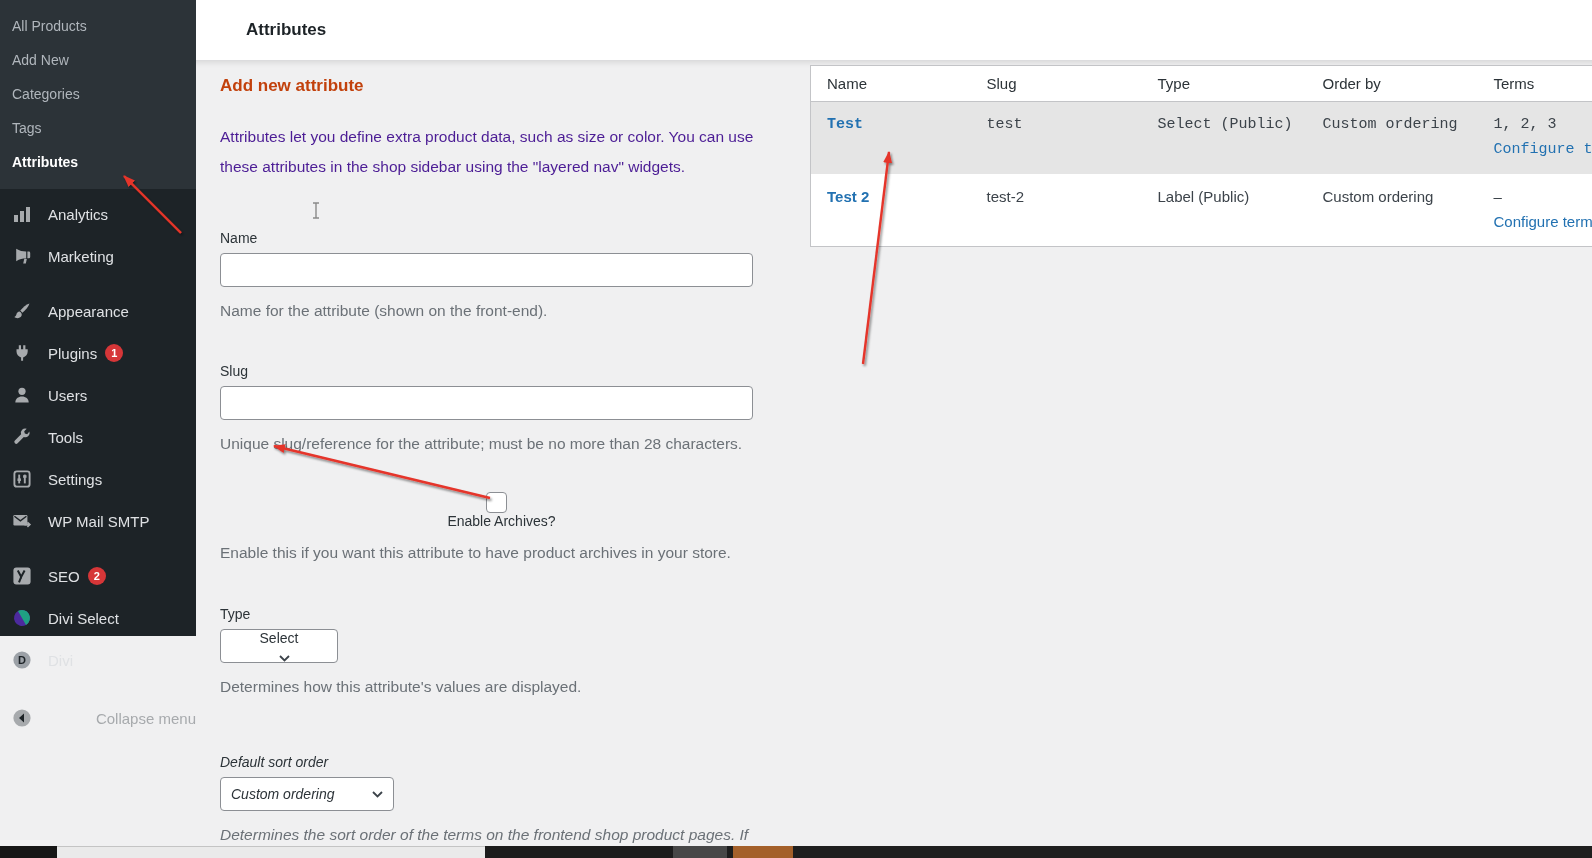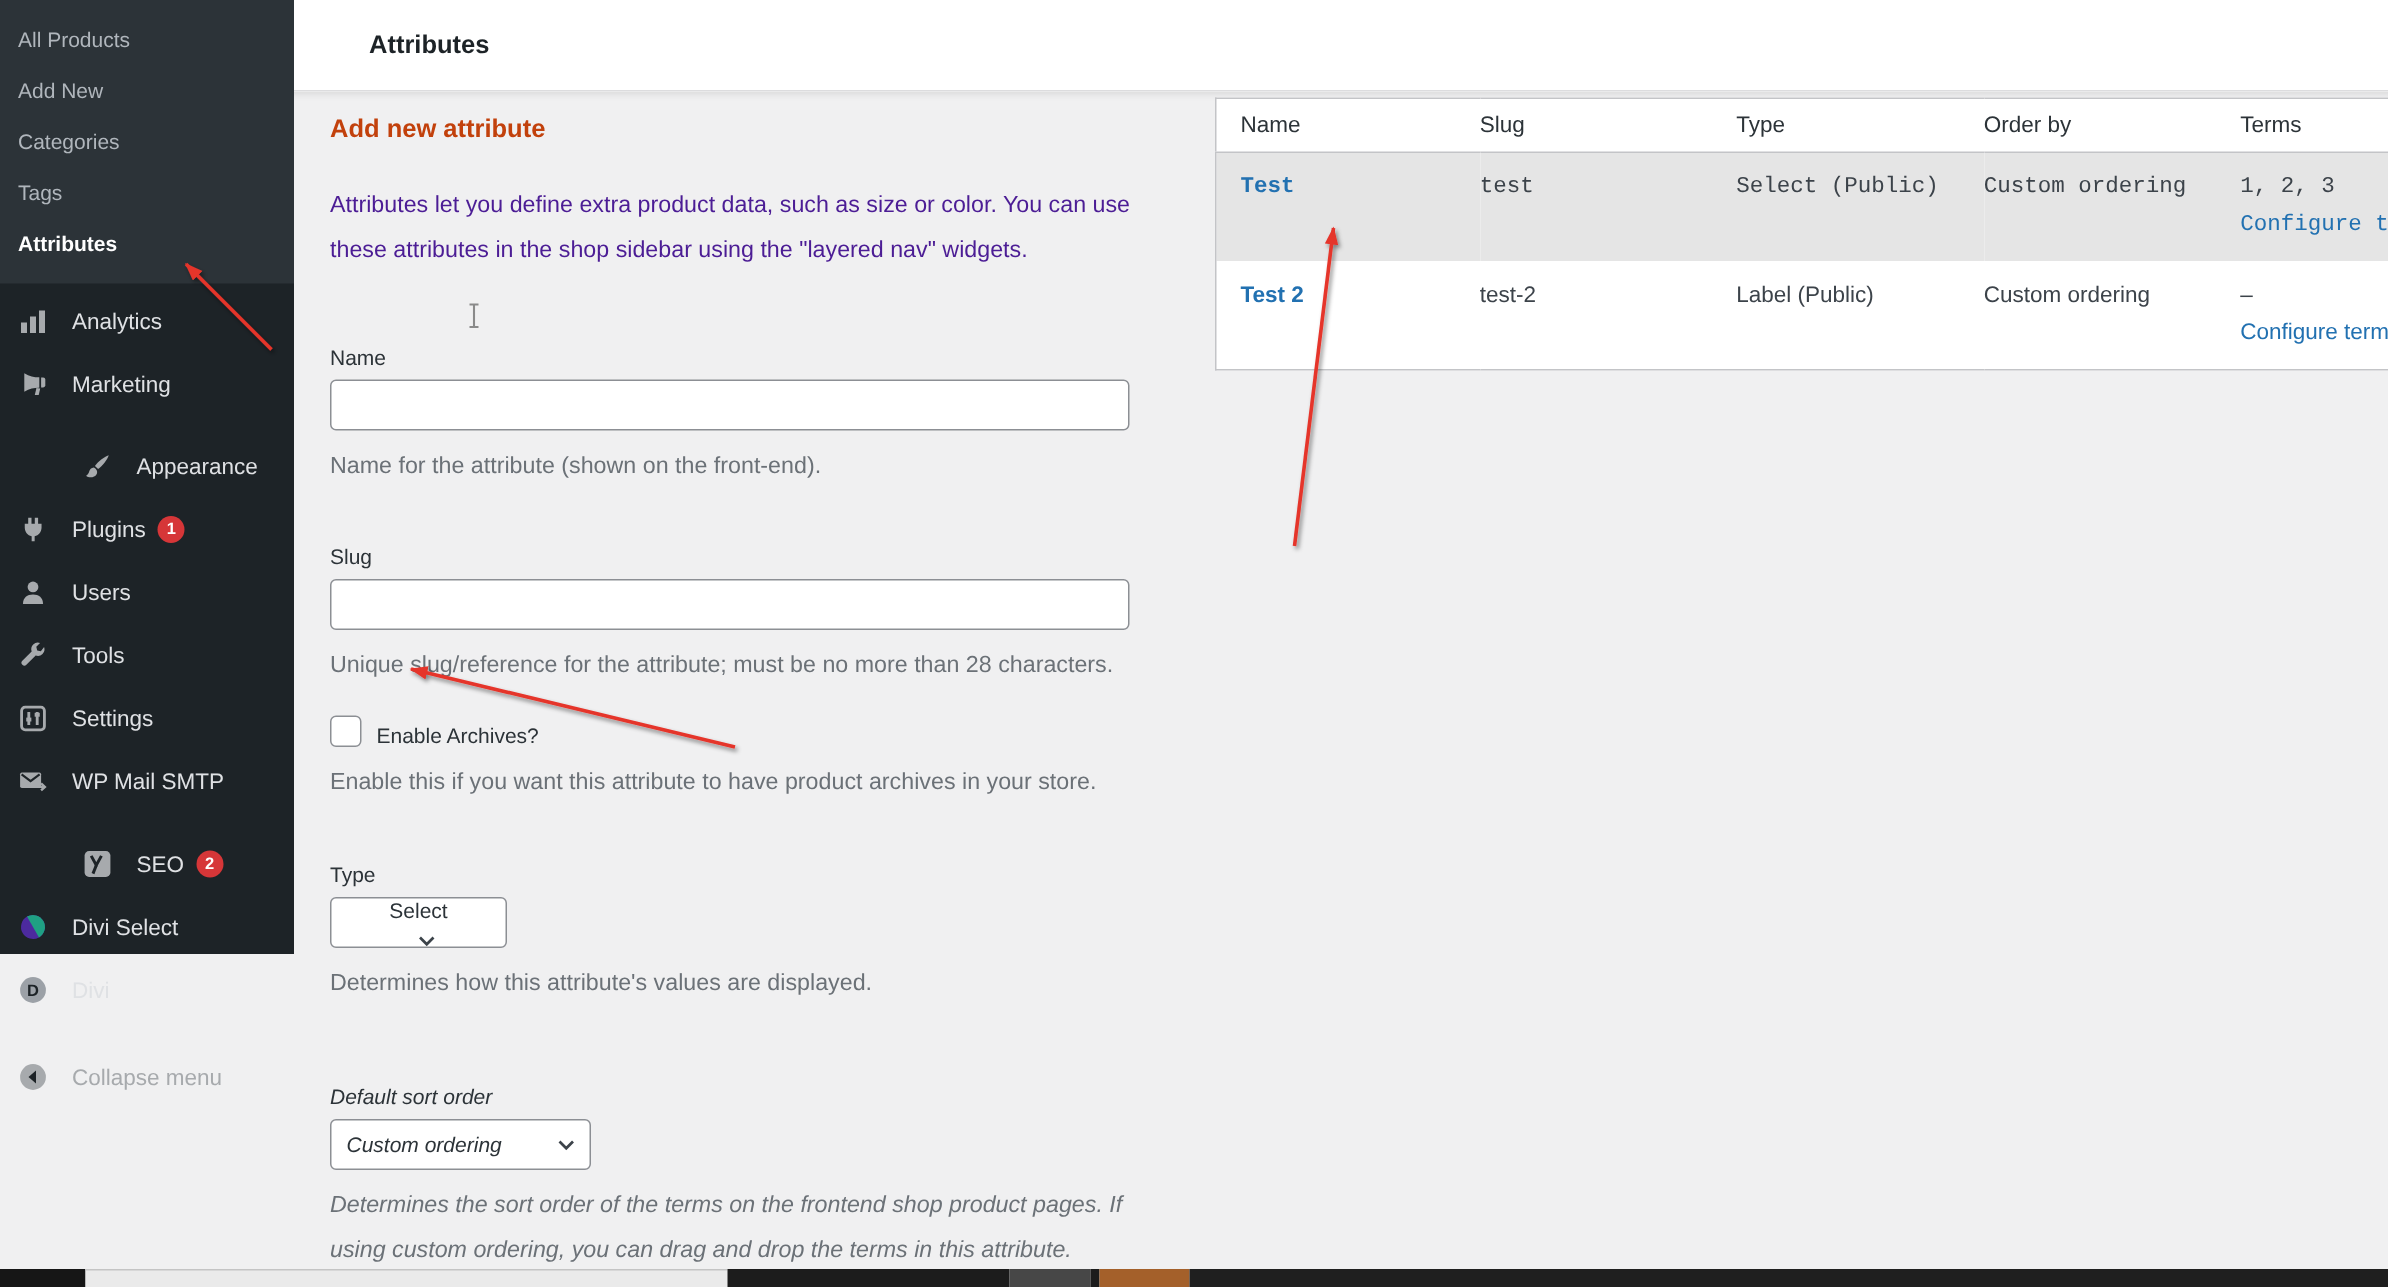--- a/index.html
+++ b/index.html
@@ -7,44 +7,44 @@
   body { font-family: "Liberation Sans", "DejaVu Sans", sans-serif; background: #f0f0f1; }
   .page { position: relative; width: 1592px; height: 858px; overflow: hidden; }
 
   
   .sidebar { position: absolute; left: 0; top: 0; width: 196px; height: 636px; background: #1d2327; z-index: 5; }
   .submenu { background: #2c3338; padding: 9px 0 10px 0; }
   .submenu-item { height: 34px; line-height: 34px; padding-left: 12px; font-size: 14px; color: #b0b6bc; cursor: pointer; }
   .submenu-item.active { color: #ffffff; font-weight: bold; }
   .menu { padding-top: 4px; }
   .mi { position: relative; height: 42px; display: flex; align-items: center; color: #dfe1e4; font-size: 15px; cursor: pointer; }
-  .mi.gap { margin-top: 13px; padding-left: 43px; }
+  .mi.gap { margin-top: 13px; }
   .ico { width: 20px; height: 20px; margin-left: 12px; color: #a7aaad; flex: 0 0 20px; display: inline-flex; align-items: center; justify-content: center; }
   .ml { margin-left: 16px; }
   .badge { display: inline-block; margin-left: 8px; min-width: 18px; height: 18px; border-radius: 9px; background: #d63638; color: #fff; font-size: 11px; line-height: 18px; text-align: center; font-weight: bold; padding: 0 2px; }
-  .collapse-row { margin-top: 16px; }
+  .collapse-row { margin-top: 16px; justify-content: space-between; }
   .collapse-row .ml { color: #a7aaad; }
 
   
   .topbar { position: absolute; left: 196px; top: 0; right: 0; height: 61px; background: #ffffff; border-bottom: 1px solid #dcdcde; z-index: 3; }
   .topbar h1 { position: absolute; left: 50px; top: 20px; font-size: 17px; font-weight: bold; color: #1d2327; }
 
   
   .content { position: absolute; left: 196px; top: 61px; right: 0; bottom: 12px; background: #f0f0f1; overflow: hidden; box-shadow: inset 0 7px 6px -6px rgba(0,0,0,0.12); }
 
   
   .form-col { position: absolute; left: 24px; top: 0; width: 553px; }
   .form-col h2 { font-size: 17px; font-weight: bold; color: #c2410c; margin-top: 15px; }
   .intro { margin-top: 26px; font-size: 15.5px; line-height: 30px; color: #4c1d95; }
   .field-label { display: block; font-size: 14px; color: #2c3338; margin-bottom: 7px; }
   .txt { width: 533px; height: 34px; border: 1px solid #8c8f94; border-radius: 4px; background: #fff; font-size: 14px; padding: 0 8px; color: #2c3338; }
   .help { font-size: 15.5px; line-height: 30px; color: #6b7177; margin-top: 9px; }
   .f-name { margin-top: 48px; }
   .f-slug { margin-top: 37px; }
-  .f-archives { margin-top: 18px; display: flex; align-items: flex-end; }
+  .f-archives { margin-top: 33px; display: flex; align-items: center; flex-direction: column; }
   .checkbox { width: 21px; height: 21px; background: #fff; border: 1px solid #8c8f94; border-radius: 4px; cursor: pointer; }
   .cb-label { margin-left: 10px; font-size: 14px; color: #2c3338; }
   .f-type { margin-top: 38px; }
   .f-sort { margin-top: 52px; font-style: italic; }
   .selectbox { display: inline-flex; align-items: center; justify-content: space-between; height: 34px; border: 1px solid #8c8f94; border-radius: 4px; background: #fff; font-size: 14px; color: #2c3338; padding: 0 10px; cursor: pointer; }
   .selectbox .chev { margin-left: 10px; display: inline-flex; }
   .sel-type { width: 118px; flex-direction: column; }
   .sel-sort { width: 174px; }
 
   

